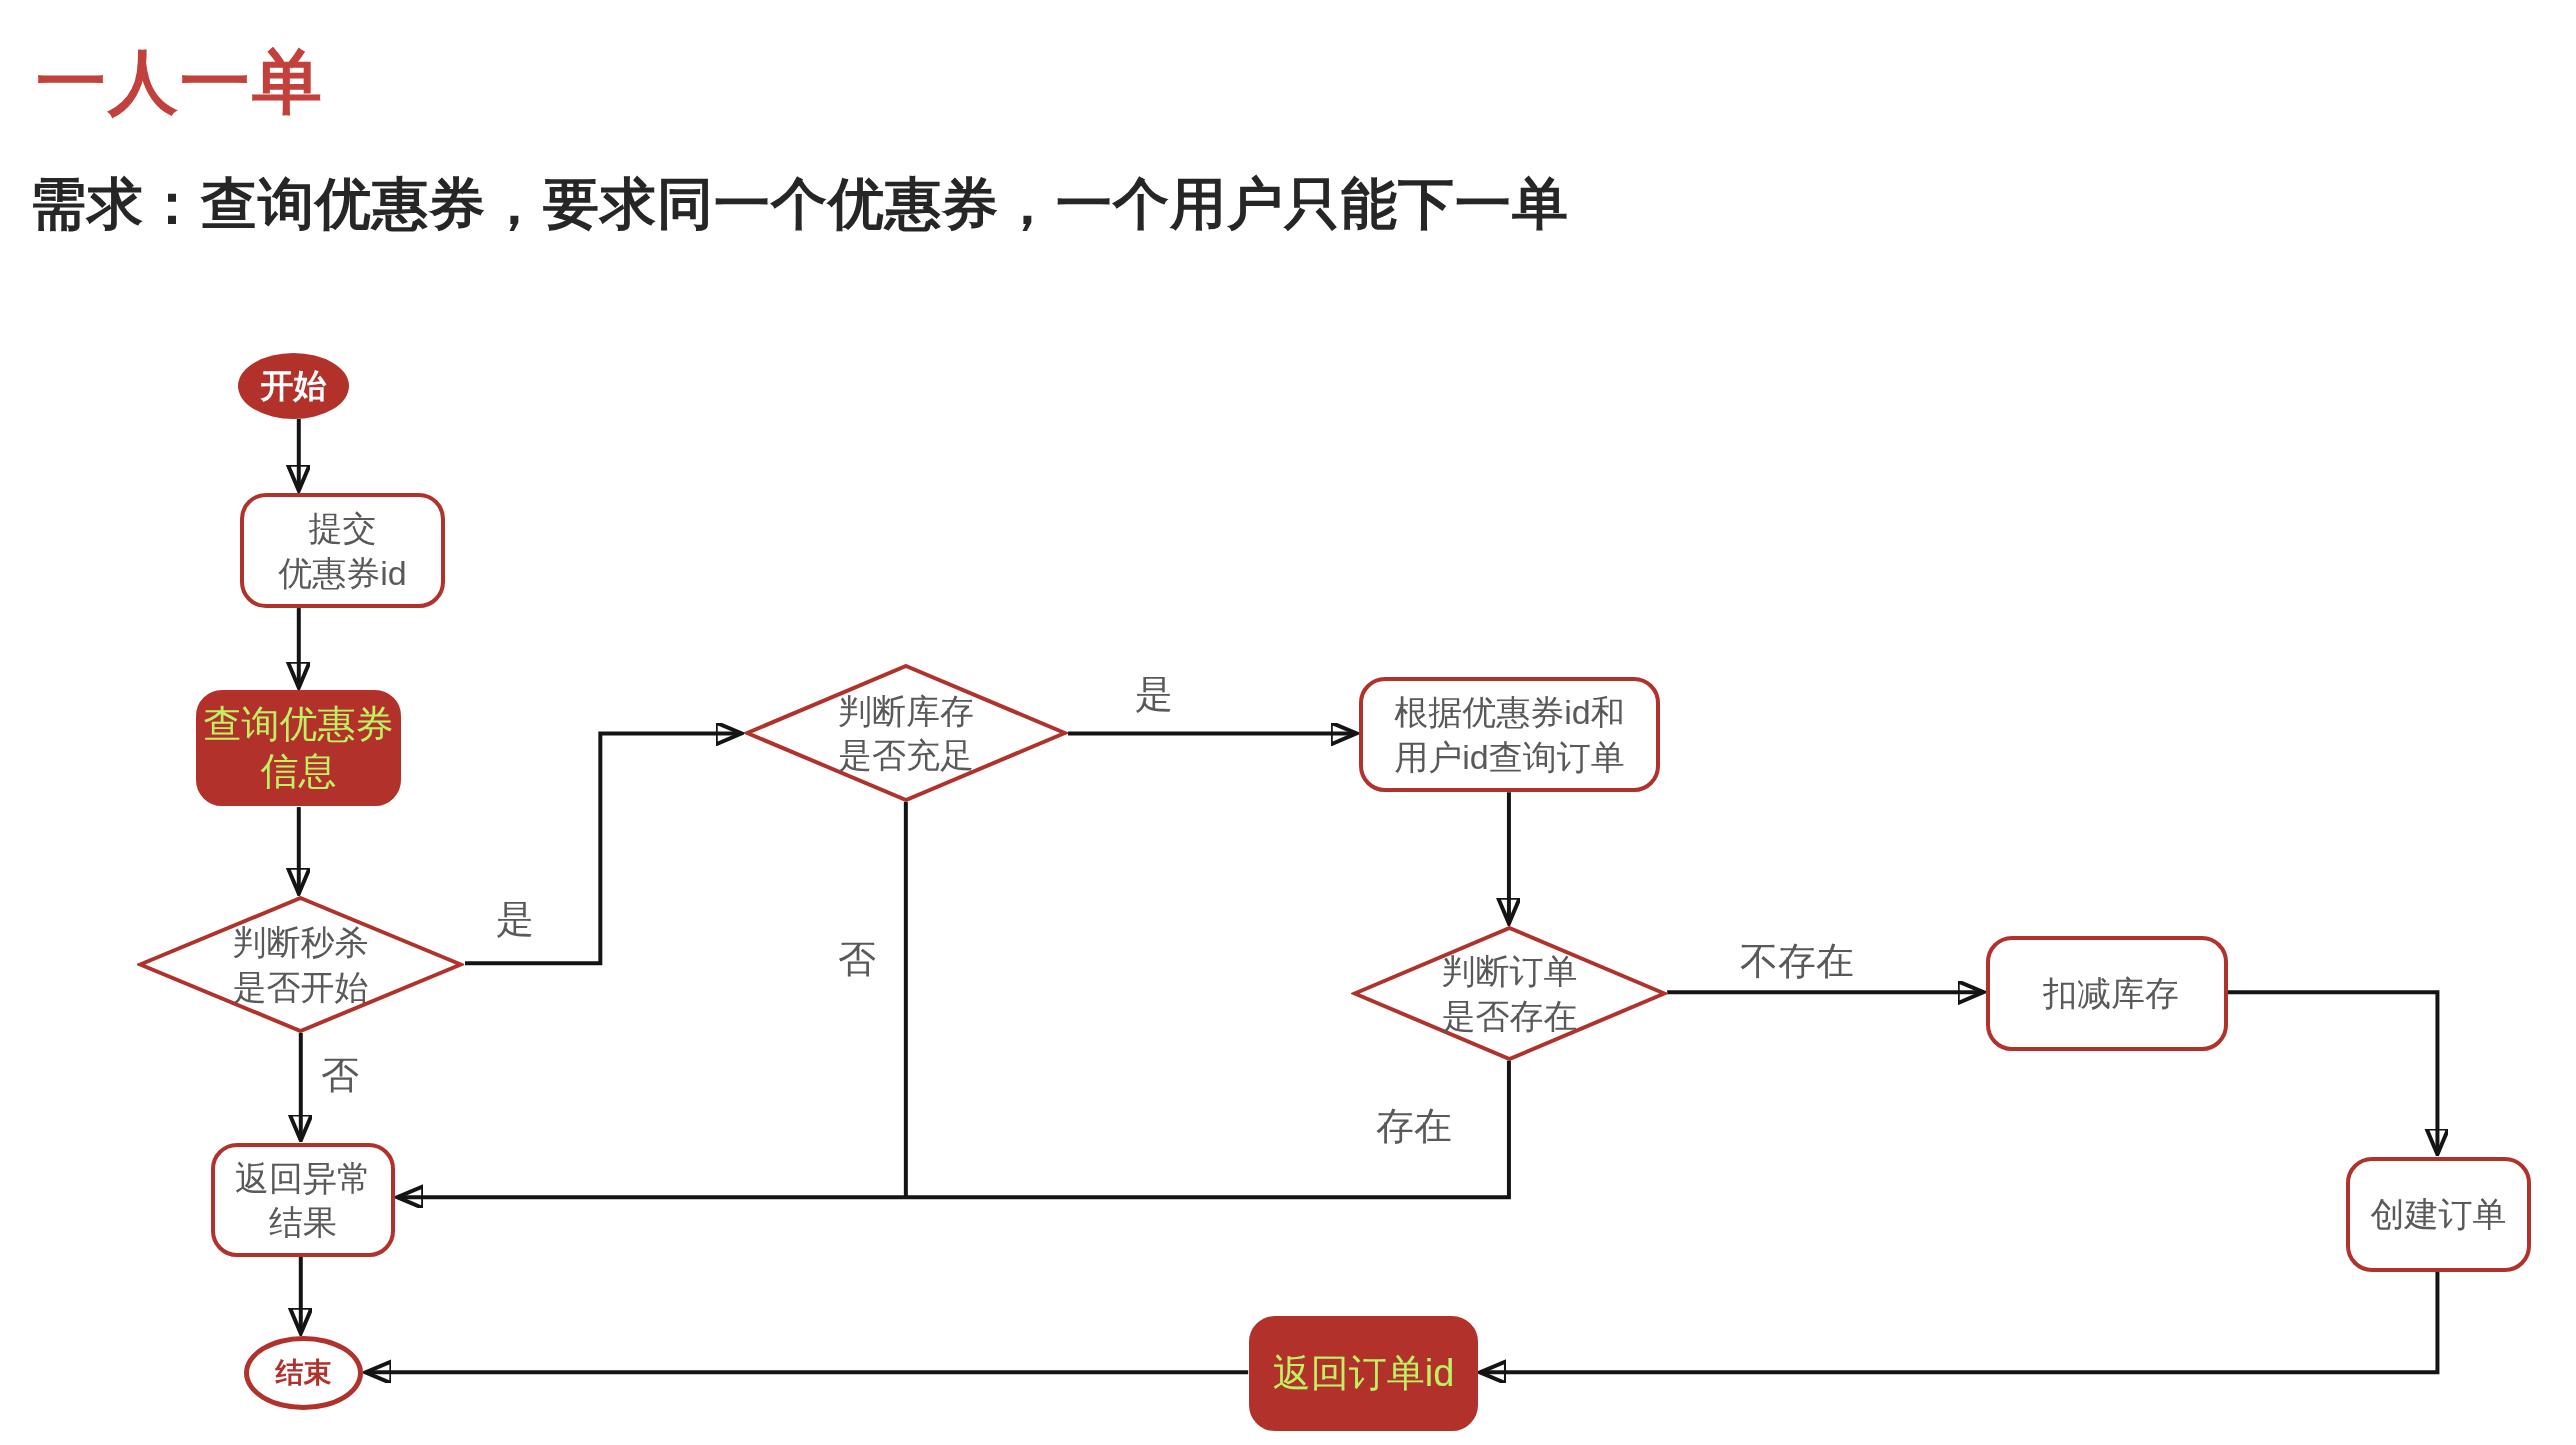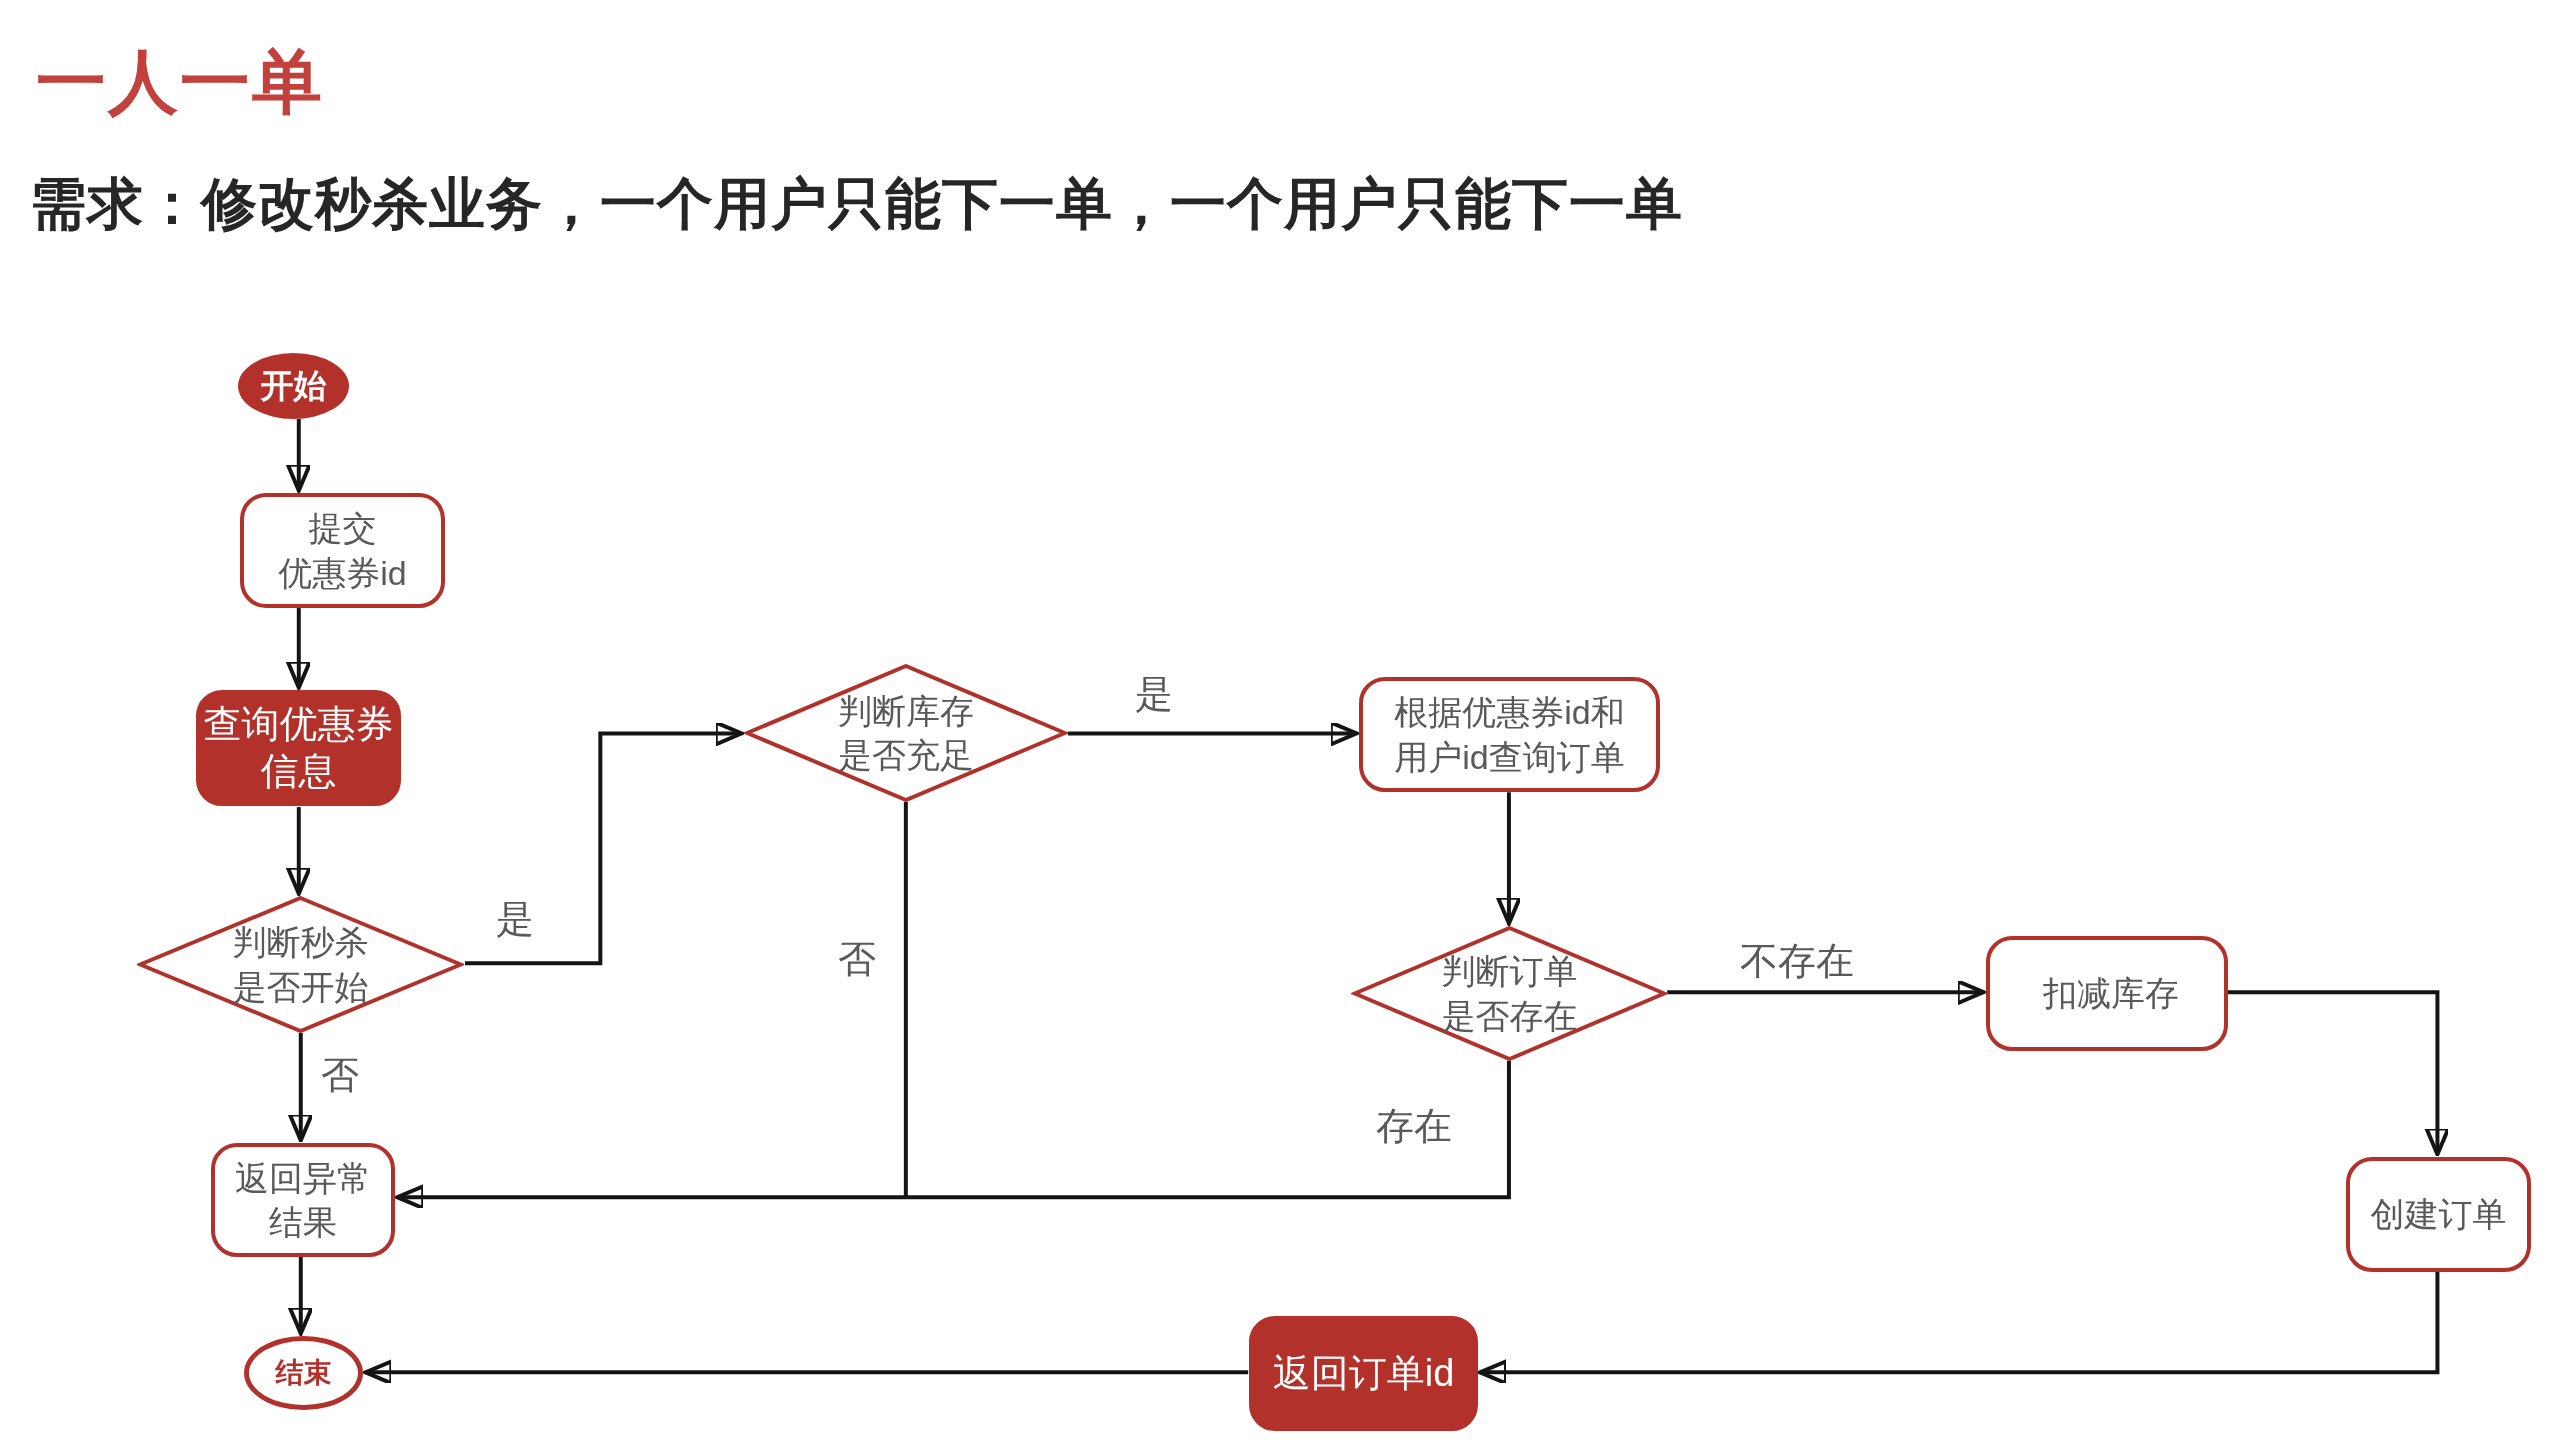--- a/index.html
+++ b/index.html
@@ -11,41 +11,41 @@
           font-family:"Liberation Sans","DejaVu Sans",sans-serif;}
   .page-title{position:absolute;left:36px;top:36px;font-size:70px;font-weight:800;
               color:var(--title-red);letter-spacing:2px;}
   .page-subtitle{position:absolute;left:30px;top:167px;font-size:56px;font-weight:700;
                  color:var(--text-dark);letter-spacing:1px;white-space:nowrap;}
   .node{position:absolute;display:flex;align-items:center;justify-content:center;
         text-align:center;white-space:pre-line;box-sizing:border-box;}
   .proc{background:#ffffff;border:4px solid var(--border-red);border-radius:26px;
         color:var(--text-gray);font-size:34px;line-height:1.3;}
   .proc-filled{background:var(--node-red);border:4px solid var(--node-red);border-radius:26px;
-        color:#ffffff;font-size:38px;line-height:1.25;}
+        color:#bef264;font-size:38px;line-height:1.25;}
   .terminator{background:var(--node-red);border-radius:50%;color:#ffffff;
         font-size:33px;font-weight:600;}
   .terminator-outline{background:#ffffff;border:5px solid var(--border-red);border-radius:50%;
         color:var(--border-red);font-size:28px;font-weight:600;}
   .diamond{position:absolute;}
   .diamond svg{position:absolute;left:0;top:0;display:block;}
   .diamond .dtext{position:absolute;left:0;top:0;width:100%;height:100%;display:flex;
         align-items:center;justify-content:center;text-align:center;white-space:pre-line;
         color:var(--text-gray);font-size:34px;line-height:1.3;}
   .edge-label{position:absolute;color:var(--text-gray);font-size:38px;white-space:nowrap;}
   #connectors{position:absolute;left:0;top:0;pointer-events:none;}
   #connectors path{stroke:var(--line-color);stroke-width:4;fill:none;}
 </style>
 </head>
 <body>
 
 <div id="canvas">
 
   <div class="page-title">一人一单</div>
-  <div class="page-subtitle">需求：修改秒杀业务，一个用户只能下一单，一个用户只能下一单</div>
+  <div class="page-subtitle">需求：查询优惠券，要求同一个优惠券，一个用户只能下一单</div>
 
   <svg id="connectors" width="2576" height="1445" viewBox="0 0 2588 1452">
     <defs>
       <marker id="arrow" markerUnits="userSpaceOnUse" markerWidth="28" markerHeight="24" refX="24" refY="11" orient="auto">
         <path d="M0,0 L26,11 L0,22 Z" fill="#141414" stroke="none"></path>
       </marker>
     </defs>
     <path d="M300,421 L300,491" marker-end="url(#arrow)"></path>
     <path d="M300,611 L300,689" marker-end="url(#arrow)"></path>
     <path d="M300,811 L300,896" marker-end="url(#arrow)"></path>

